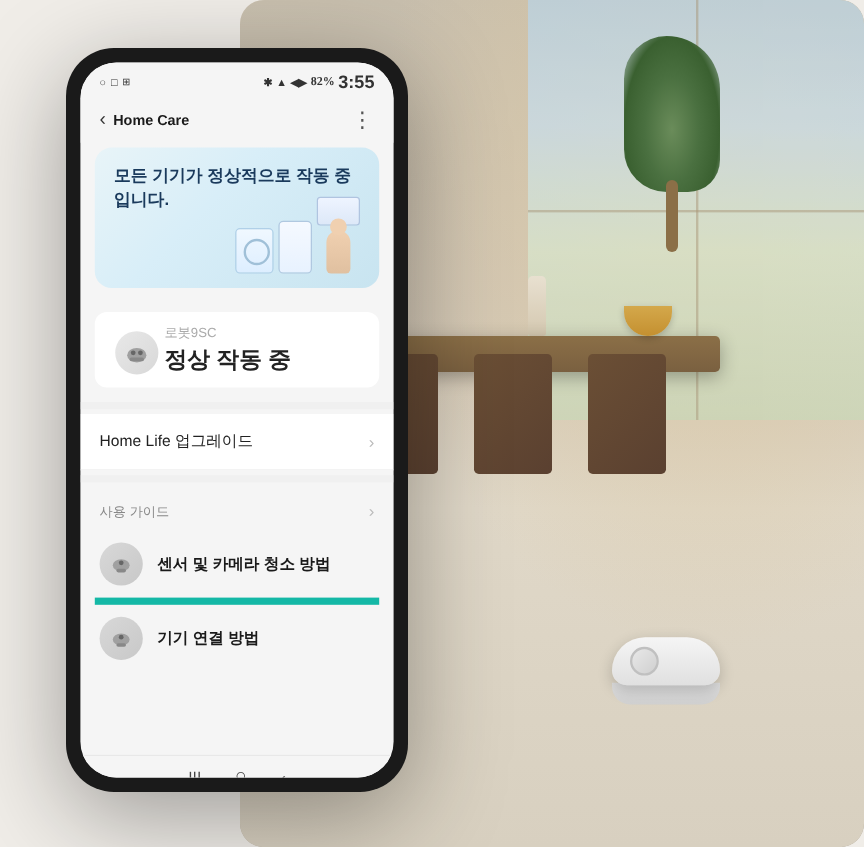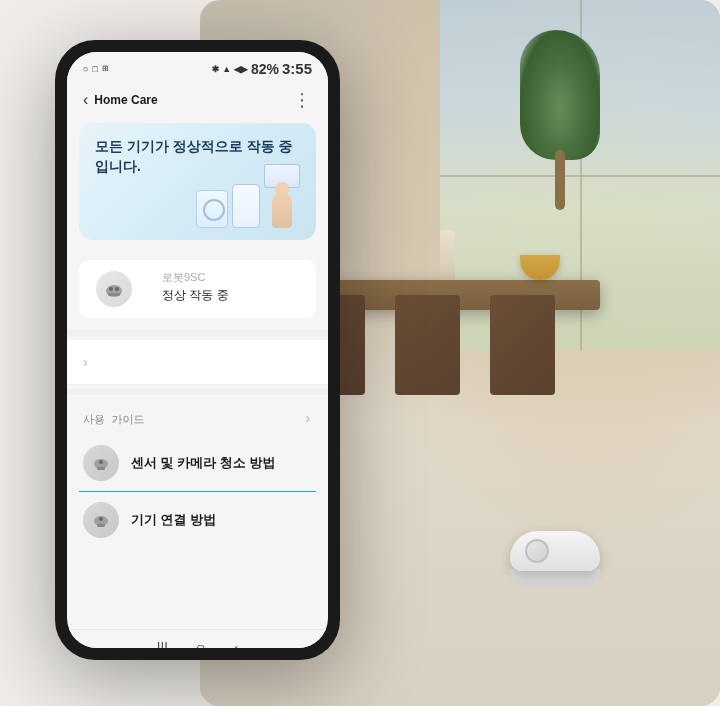--- a/index.html
+++ b/index.html
@@ -375,23 +375,23 @@
 
     .full-divider {
       height: 6px;
       background: #f0f0f0;
       margin: 4px 0;
     }
 
     
     .device-item {
       display: flex;
-      align-items: flex-start;
+      align-items: flex-end;
       padding: 10px 16px;
-      gap: 29px;
+      gap: 4px;
       background: #fff;
       margin: 4px 12px;
       border-radius: 10px;
     }
 
     .device-icon {
       width: 38px;
       height: 38px;
       display: flex;
       align-items: center;
@@ -413,22 +413,22 @@
       flex: 1;
     }
 
     .device-name {
       font-size: 11px;
       color: #aaa;
       margin-bottom: 2px;
     }
 
     .device-status {
-      font-size: 12px;
-      font-weight: 400;
+      font-size: 19px;
+      font-weight: 700;
       color: #222;
     }
 
     
     .menu-item {
       display: flex;
       align-items: center;
       justify-content: space-between;
       padding: 14px 16px;
       border-bottom: 1px solid #f0f0f0;
@@ -447,21 +447,21 @@
     
     .guide-section {
       margin: 0 12px;
     }
 
     .guide-item {
       display: flex;
       align-items: center;
       padding: 10px 4px;
       gap: 12px;
-      border-bottom: 1px solid #14b8a6;
+      border-bottom: 6px solid #14b8a6;
     }
 
     .guide-item:last-child {
       border-bottom: none;
     }
 
     .guide-icon {
       width: 36px;
       height: 36px;
       border-radius: 50%;
@@ -532,21 +532,21 @@
       <div class="status-bar">
         <div class="status-left">
           <span>○</span>
           <span style="font-size:9px;">□</span>
           <span style="font-size:8px;">⊞</span>
         </div>
         <div class="status-right">
           <span style="font-size:9px;">✱</span>
           <span style="font-size:9px;">▲</span>
           <span style="font-size:9px;">◀▶</span>
-          <span style="font-size:14px;">82%</span>
+          <span style="font-size:10px;font-family:Liberation Serif, serif;">82%</span>
           <span style="font-size:15px; font-weight:700;">3:55</span>
         </div>
       </div>
 
       <div class="app-header">
         <div class="header-left">
           <span class="back-arrow">‹</span>
           <span class="header-title">Home Care</span>
         </div>
         <span class="more-icon">⋮</span>
@@ -584,27 +584,28 @@
               <div class="device-info">
                 <div class="device-name">로봇9SC</div>
                 <div class="device-status">정상 작동 중</div>
               </div>
             </div>
           </div>
 
           <div class="full-divider"></div>
 
           <div class="menu-item" style="padding: 14px 16px; display:flex; align-items:center; justify-content:space-between; background:#fff;">
+            <span class="menu-item-label">Home Life 업그레이드</span>
             <span class="chevron-right">›</span>
           </div>
 
           <div class="full-divider"></div>
 
           <div>
-            <div style="display:flex; align-items:center; justify-content:space-between; padding: 12px 16px 8px; font-family: Liberation Mono, monospace;">
+            <div style="display:flex; align-items:center; justify-content:space-between; padding: 12px 16px 8px;">
               <span class="section-label" style="padding:0;">사용 가이드</span>
               <span class="chevron-right">›</span>
             </div>
             <div class="guide-section">
               <div class="guide-item">
                 <div class="guide-icon">
                   <svg width="18" height="18" viewBox="0 0 18 18">
                     <ellipse cx="9" cy="10" rx="7" ry="5" fill="#a0a0a0"></ellipse>
                     <circle cx="9" cy="8" r="2" fill="#666"></circle>
                     <rect x="5" y="13" width="8" height="3" rx="1.5" fill="#888"></rect>

